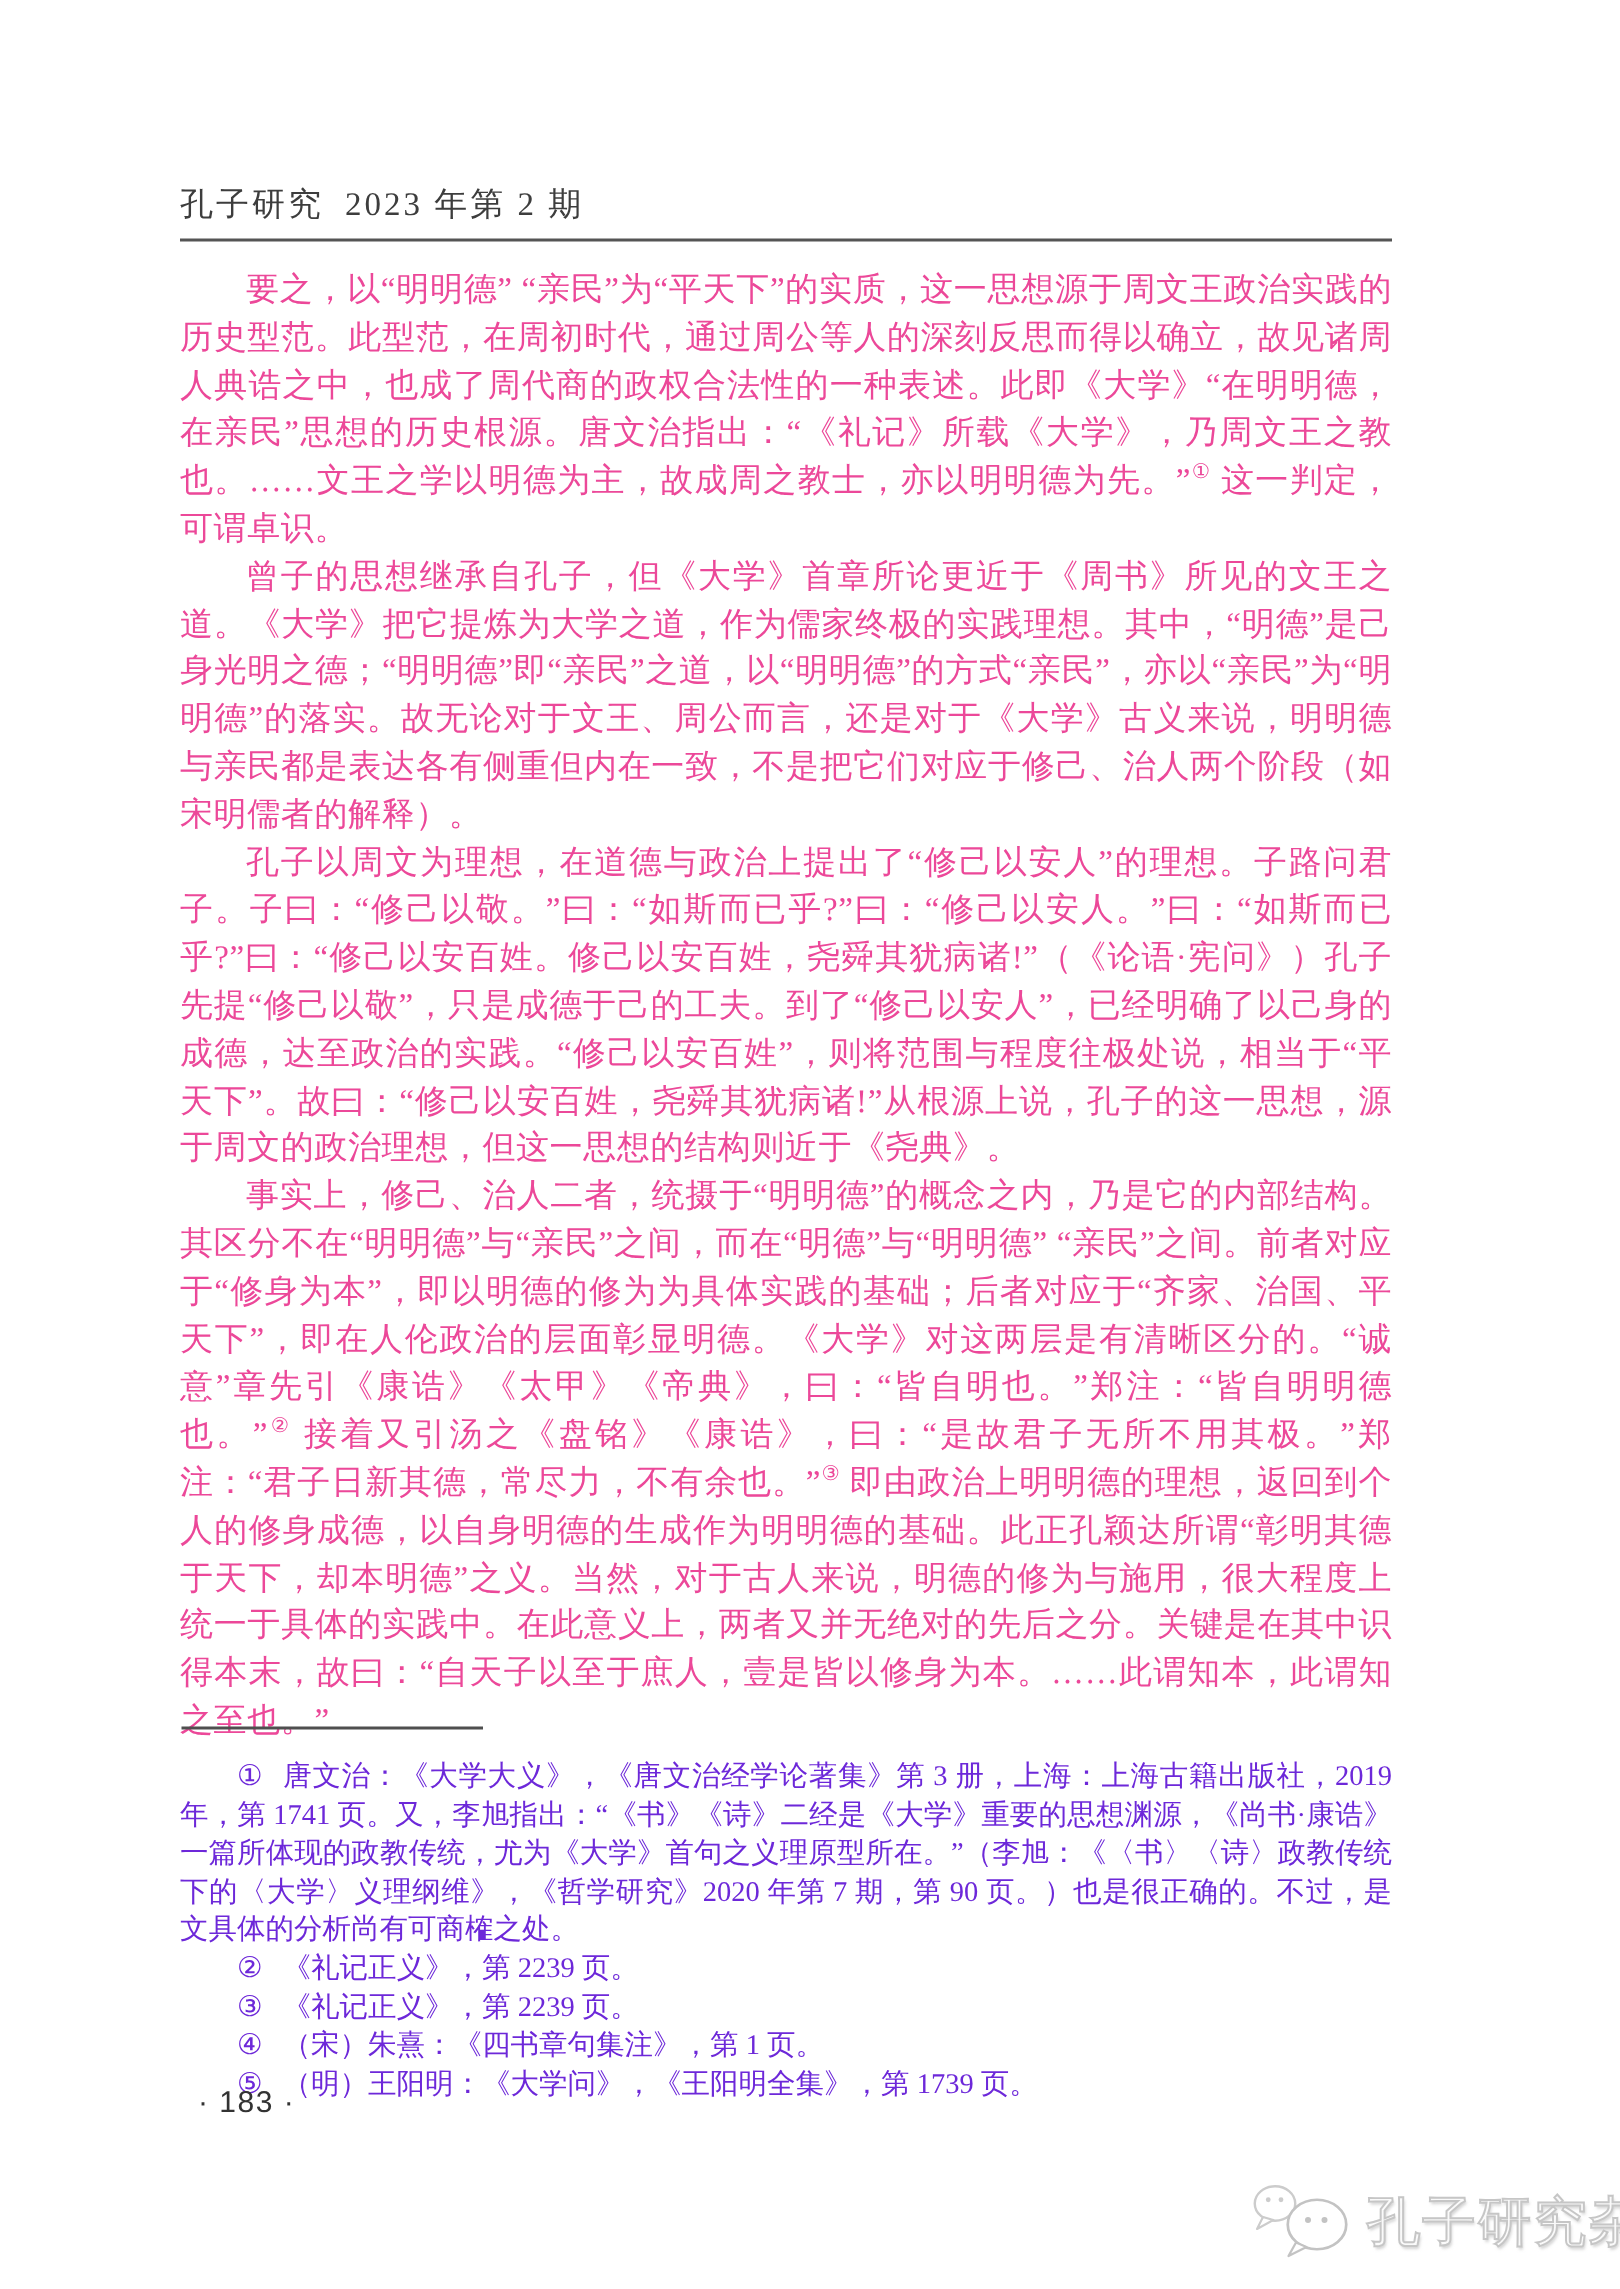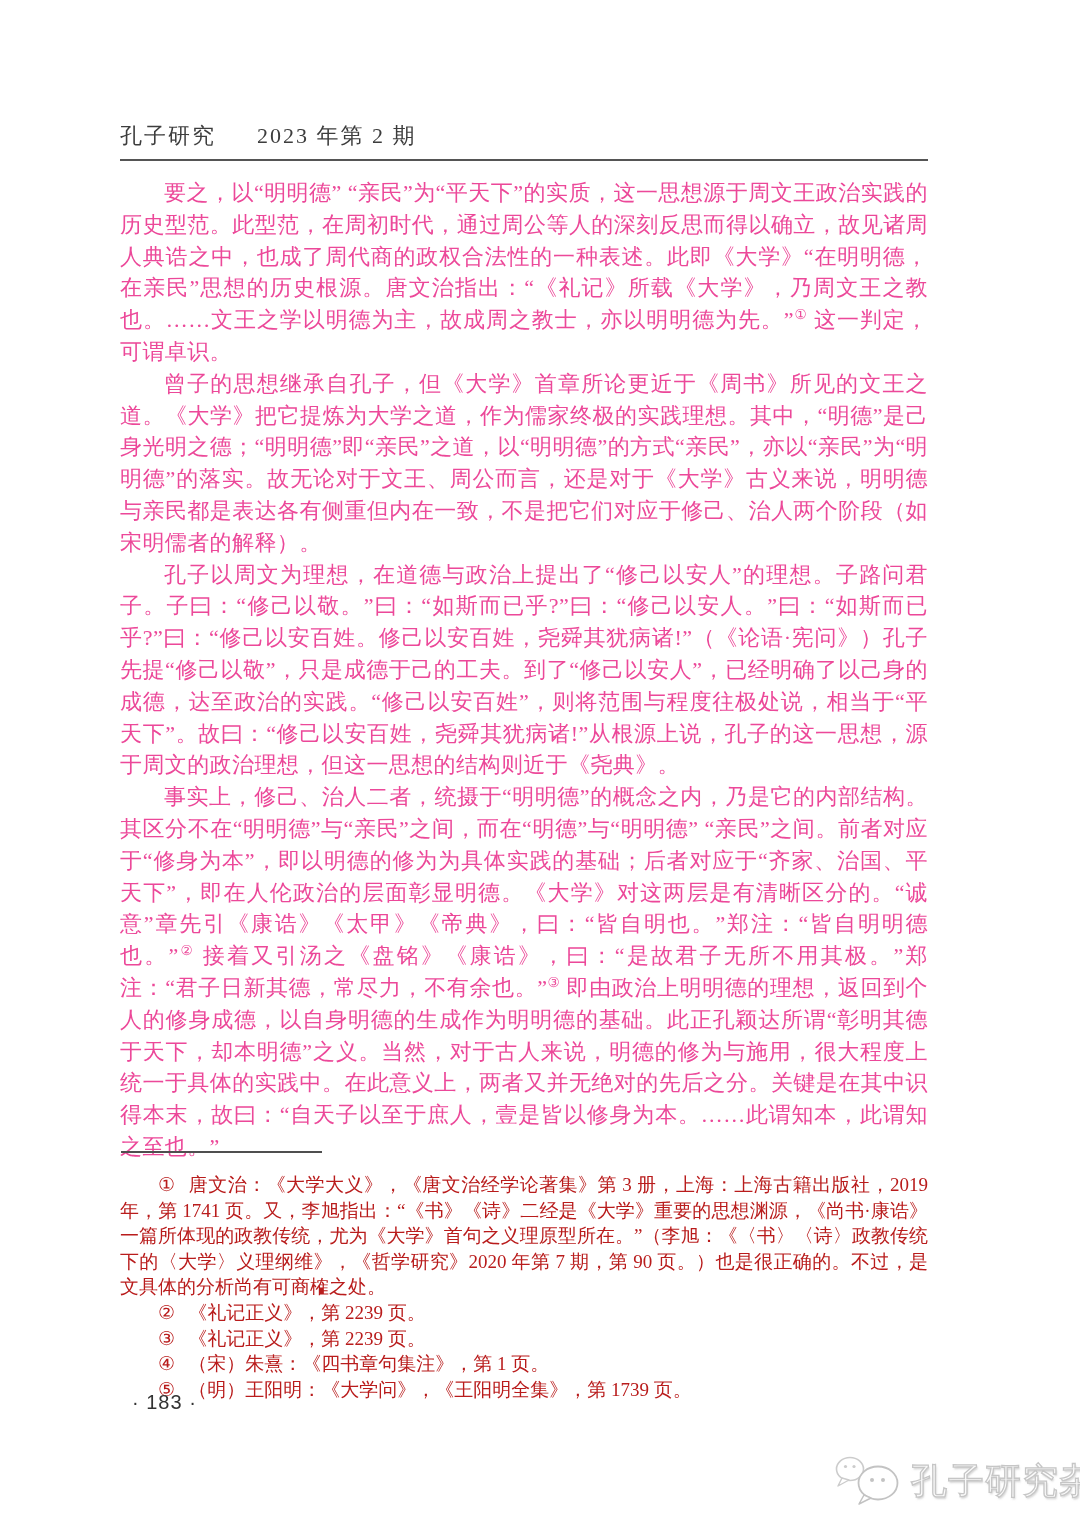--- a/index.html
+++ b/index.html
@@ -19,21 +19,21 @@
     position: absolute;
     left: 120px;
     top: 121px;
     width: 808px;
     font-size: 22px;
     color: #3d3d3d;
     padding-bottom: 8px;
     border-bottom: 2px solid #555555;
     letter-spacing: 2px;
   }
-  .page-header .journal-name { margin-right: 41px; }
+  .page-header .journal-name { margin-right: 14px; }
   .article-body {
     position: absolute;
     left: 120px;
     top: 177px;
     width: 808px;
     font-size: 22px;
     line-height: 31.8px;
     text-align: justify;
     text-justify: inter-ideograph;
     color: #ec4899;
@@ -56,21 +56,21 @@
     border-top: 2px solid #4f4f4f;
   }
   .footnotes {
     position: absolute;
     left: 120px;
     top: 1172px;
     width: 808px;
     font-size: 19px;
     line-height: 25.6px;
     text-align: justify;
-    color: #b91c1c;
+    color: #6d28d9;
   }
   .footnote { text-indent: 2em; }
   .footnote .fn-marker { margin-right: 0.7em; }
   .page-number {
     position: absolute;
     left: 132px;
     top: 1391px;
     font-size: 20px;
     letter-spacing: 1px;
     color: #333333;

